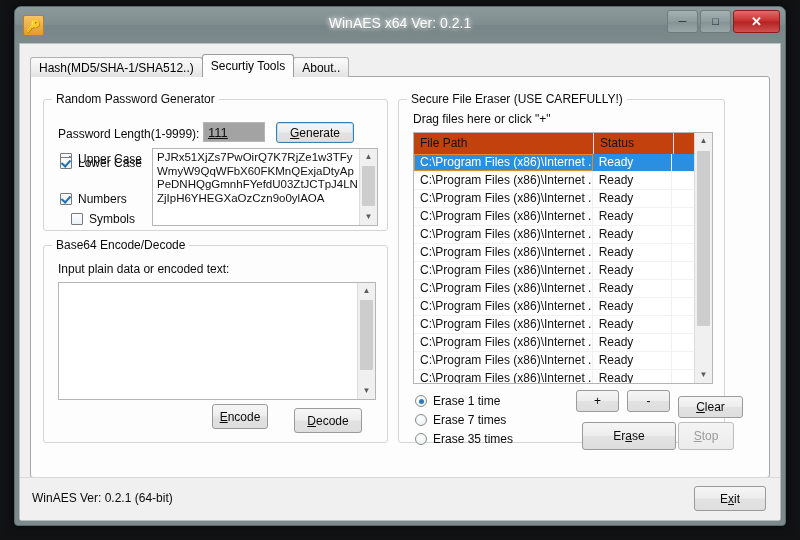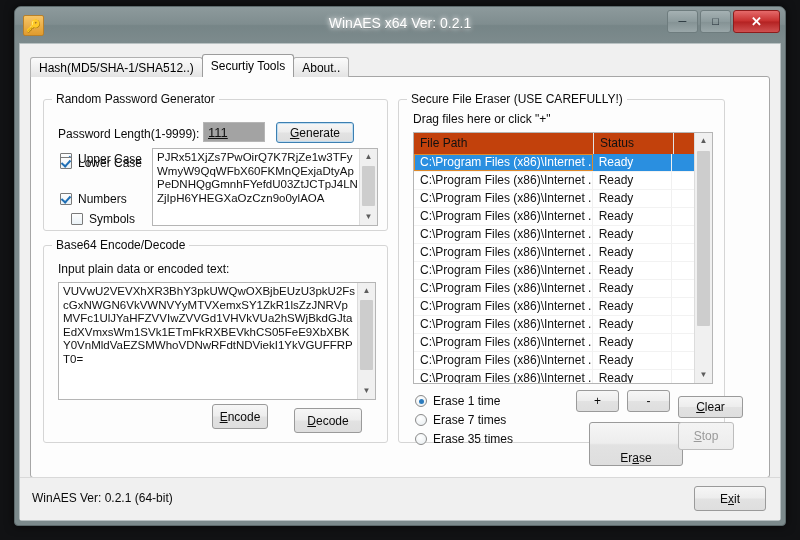--- a/index.html
+++ b/index.html
@@ -341,21 +341,20 @@
             </div>
           </div>
         </div>
 
         <div class="group" id="grp-b64">
           <div class="legend">Base64 Encode/Decode</div>
 
           <div class="lbl" style="position:absolute;left:14px;top:16px;">Input plain data or encoded text:</div>
 
           <div class="multiline" style="position:absolute;left:14px;top:36px;width:318px;height:118px;">
-            <div class="content">VUVwU2VEVXhXR3BhY3pkUWQwOXBjbEUzU3pkU2FscGxNWGN6VkVWNVYyMTVXemxSY1ZkR1lsZzJNRVpMVFc1UlJYaHFZVVIwZVVGd1VHVkVUa2hSWjBkdGJtaEdXVmxsWm1SVk1ETmFkRXBEVkhCS05FeE9XbXBKY0VnMldVaEZSMWhoVDNwRFdtNDViekI1YkVGUFFRPT0=</div>
             <div class="vscroll">
               <div class="arrow up">▲</div>
               <div class="thumb" style="top:17px;height:70px;"></div>
               <div class="arrow down">▼</div>
             </div>
           </div>
 
           <div class="btn" style="position:absolute;left:168px;top:158px;width:56px;height:25px;">
             <span><u>E</u>ncode</span>
           </div>
@@ -465,21 +464,21 @@
           <div class="btn" style="position:absolute;left:177px;top:290px;width:43px;height:22px;">
             <span>+</span>
           </div>
           <div class="btn" style="position:absolute;left:228px;top:290px;width:43px;height:22px;">
             <span>-</span>
           </div>
           <div class="btn" style="position:absolute;left:279px;top:296px;width:65px;height:22px;">
             <span><u>C</u>lear</span>
           </div>
 
-          <div class="btn" style="position:absolute;left:190px;top:322px;width:94px;height:44px;align-items:flex-end;">
+          <div class="btn" style="position:absolute;left:183px;top:322px;width:94px;height:28px;">
             <span>Er<u>a</u>se</span>
           </div>
           <div class="btn disabled" style="position:absolute;left:279px;top:322px;width:56px;height:28px;">
             <span><u>S</u>top</span>
           </div>
         </div>
 
       </div>
 
       <div class="statusbar">

